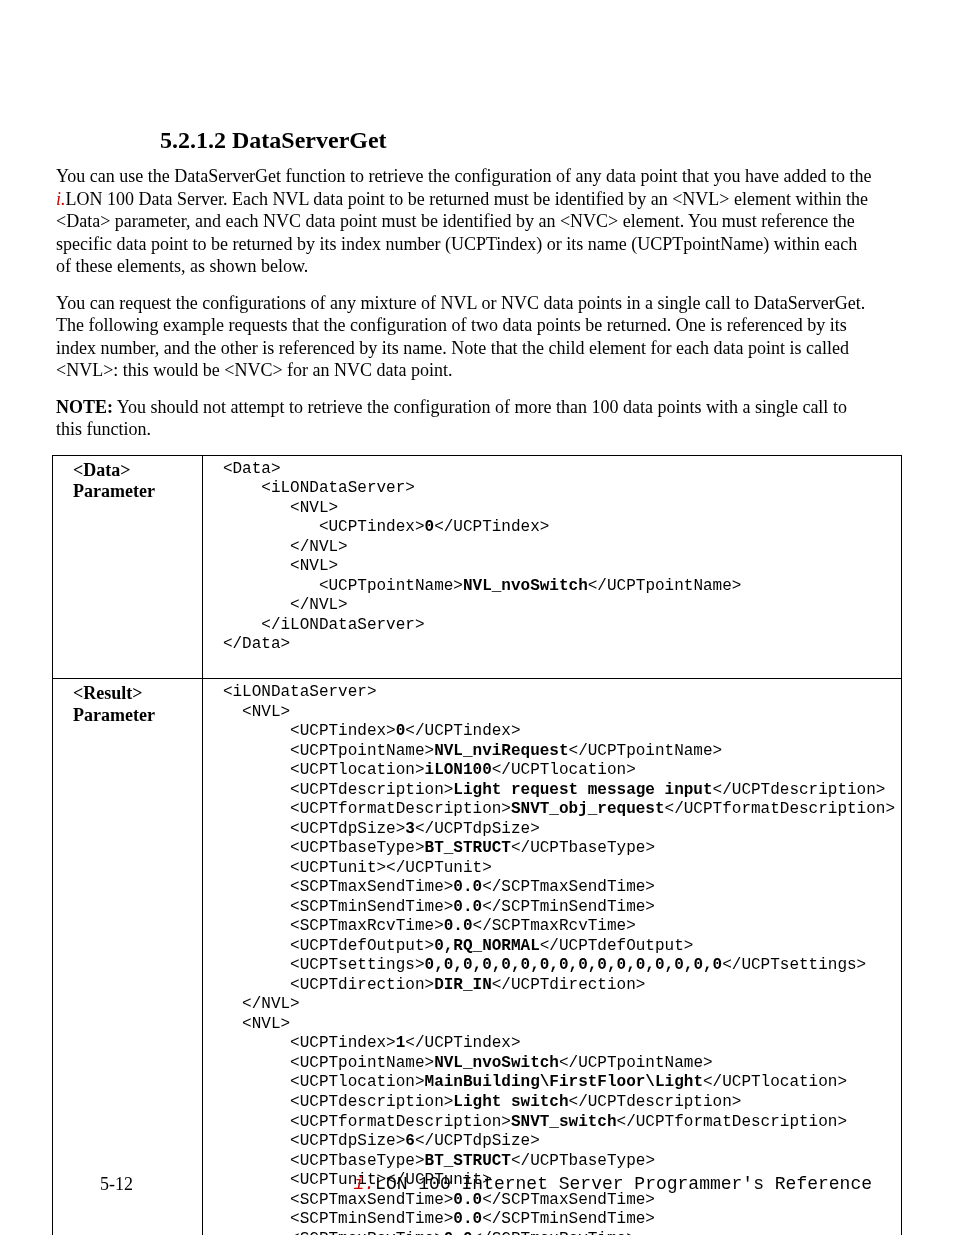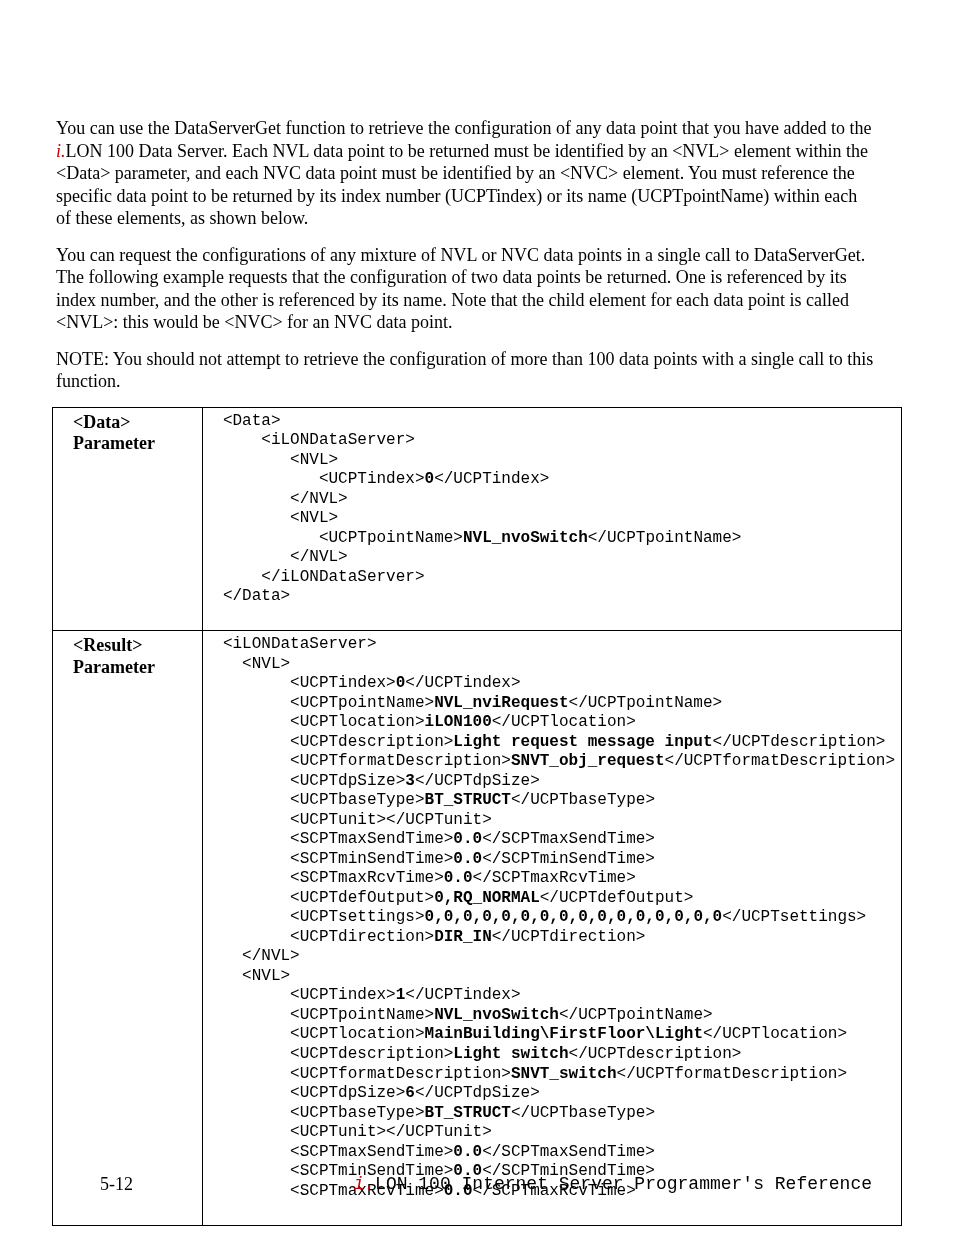--- a/index.html
+++ b/index.html
@@ -25,21 +25,21 @@
     font-family: 'Times New Roman', Times, serif;
     font-size: 24px;
     font-weight: bold;
     margin: 10px 0 10px 108px;
   }
   p.body {
     margin: 2px 28px 14px 4px;
     text-align: left;
   }
   .ital { font-style: italic; color: #c00; }
-  .note b { font-weight: normal; }
+  .note b { font-weight: bold; }
   table.content {
     border-collapse: collapse;
     width: 100%;
     margin-top: 6px;
   }
   table.content td {
     border: 1px solid #000;
     vertical-align: top;
     padding: 4px 6px 4px 20px;
     font-size: 18px;
@@ -78,20 +78,24 @@
     float: right;
     margin-right: 30px;
     font-family: Liberation Mono, monospace;
   }
 </style>
 </head>
 <body>
 
 <div class="page">
 
+  <h3>
+    <span>5.2.1.2</span>
+    <span>DataServerGet</span>
+  </h3>
 
   <p class="body">
     <span>You can use the DataServerGet function to retrieve the configuration of any data point that you have added to the </span><span class="ital">i.</span><span>LON 100 Data Server. Each NVL data point to be returned must be identified by an &lt;NVL&gt; element within the &lt;Data&gt; parameter, and each NVC data point must be identified by an &lt;NVC&gt; element. You must reference the specific data point to be returned by its index number (UCPTindex) or its name (UCPTpointName) within each of these elements, as shown below.</span>
   </p>
 
   <p class="body">You can request the configurations of any mixture of NVL or NVC data points in a single call to DataServerGet. The following example requests that the configuration of two data points be returned. One is referenced by its index number, and the other is referenced by its name. Note that the child element for each data point is called &lt;NVL&gt;: this would be &lt;NVC&gt; for an NVC data point.</p>
 
   <p class="body note">
     <b>NOTE:</b><span> You should not attempt to retrieve the configuration of more than 100 data points with a single call to this function.</span>
   </p>

